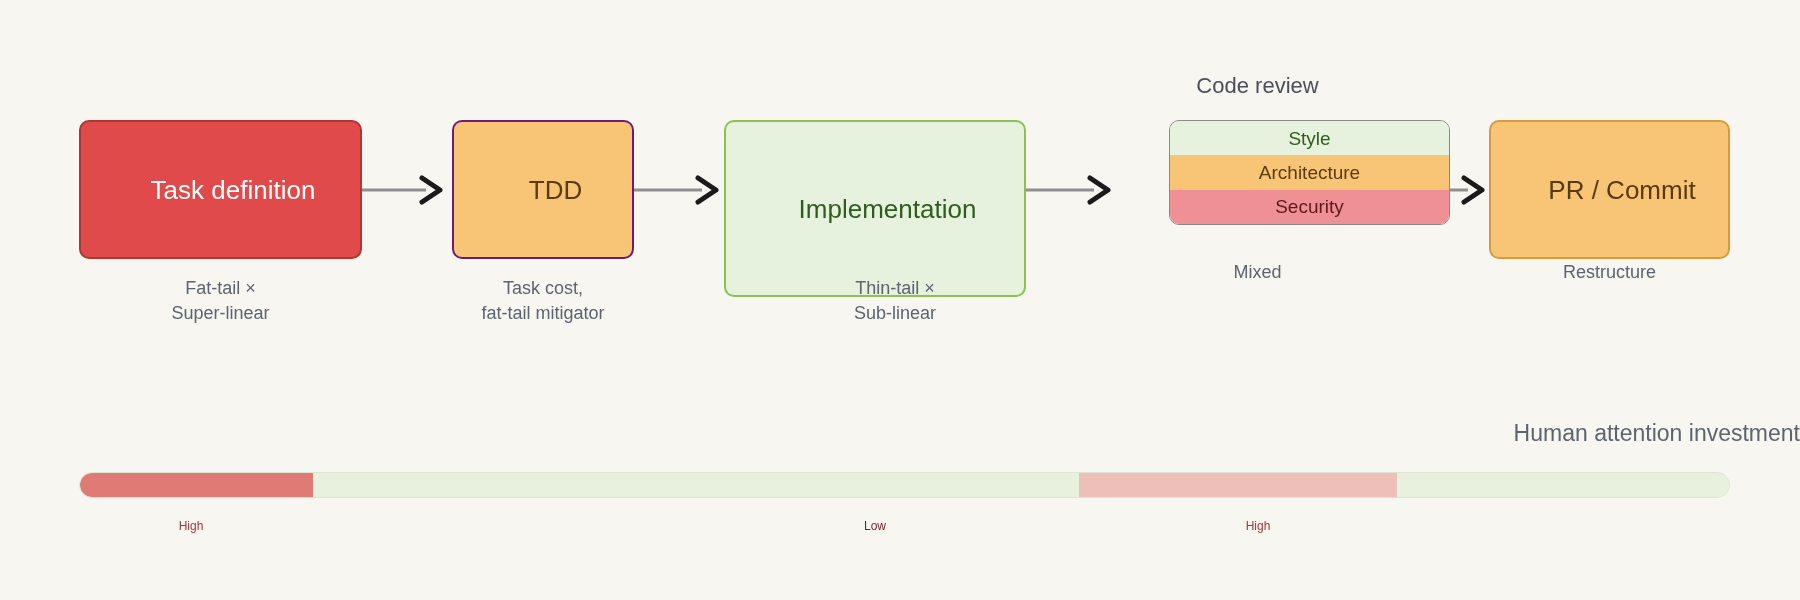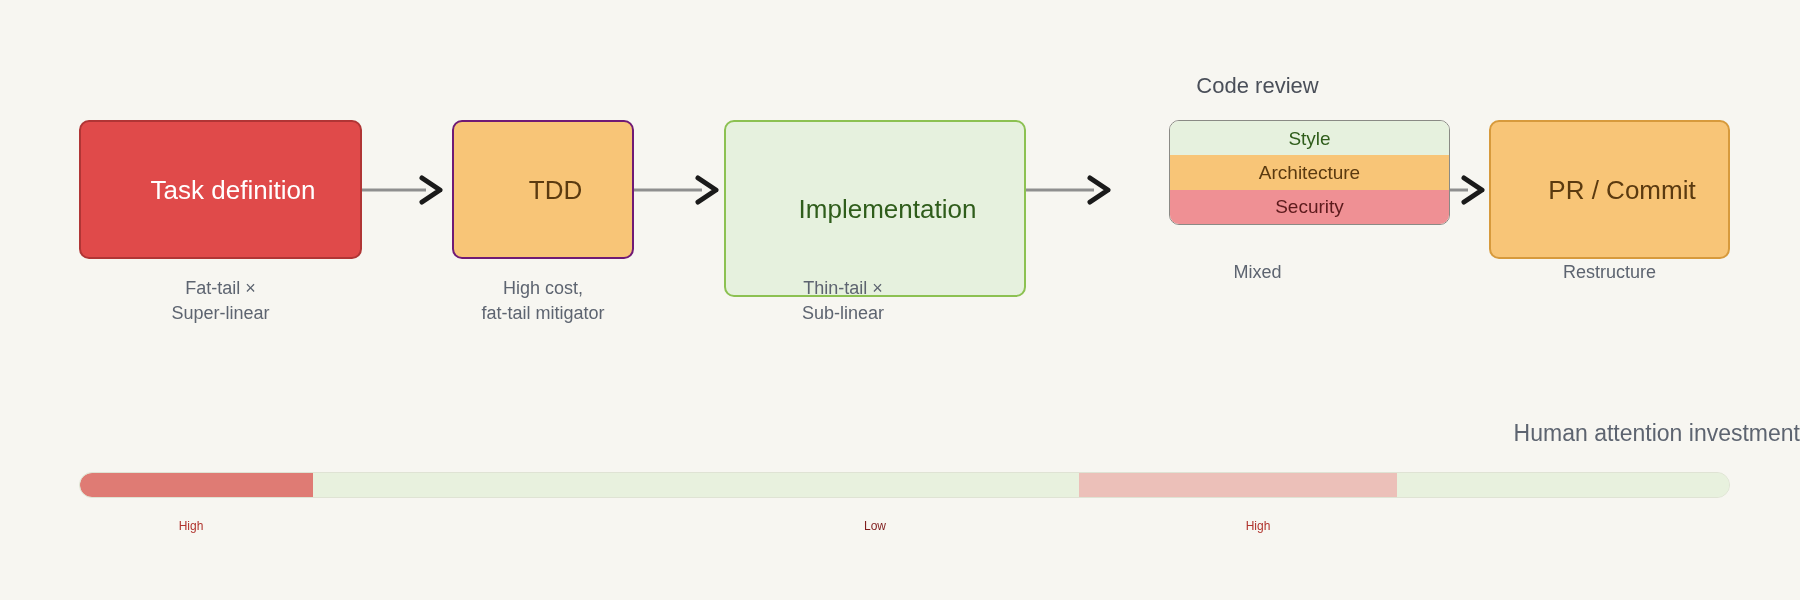--- a/index.html
+++ b/index.html
@@ -161,30 +161,30 @@
       </div>
       <div class="node-caption" style="left:79px; top:276px; width:283px;">Fat-tail ×
 Super-linear</div>
     </div>
 
     <div class="node">
       <div class="box" style="left:452px; top:120px; width:182px; height:139px;
                   background:#f8c577; border:2px solid #701a75;">
         <span class="box-label" style="color:#5a3a10;">TDD</span>
       </div>
-      <div class="node-caption" style="left:402px; top:276px; width:282px;">High cost,
+      <div class="node-caption" style="left:402px; top:276px; width:282px;">Task cost,
 fat-tail mitigator</div>
     </div>
 
     <div class="node">
       <div class="box" style="left:724px; top:120px; width:302px; height:177px;
                   background:#e6f1de; border:2px solid #8cc152;">
         <span class="box-label" style="color:#2f5d1b;">Implementation</span>
       </div>
-      <div class="node-caption" style="left:692px; top:276px; width:302px;">Thin-tail ×
+      <div class="node-caption" style="left:744px; top:276px; width:302px;">Thin-tail ×
 Sub-linear</div>
     </div>
 
     <div class="node">
       <div class="node-title" style="left:1117px; top:75px; width:281px;">Code review</div>
       <div class="stack" style="left:1169px; top:120px; width:281px; height:105px;">
         <div class="stack-row" style="background:#e6f1de;">
           <span style="color:#2f5d1b;">Style</span>
         </div>
         <div class="stack-row" style="background:#f8c577;">

